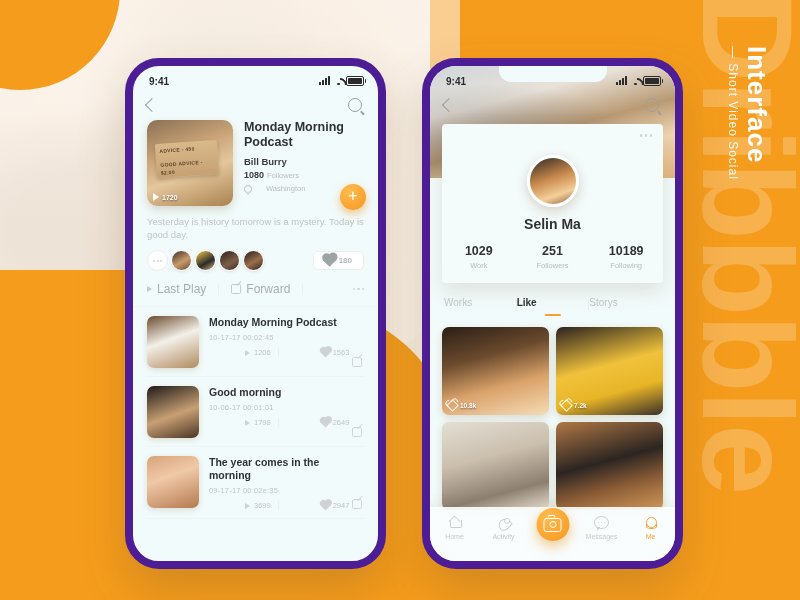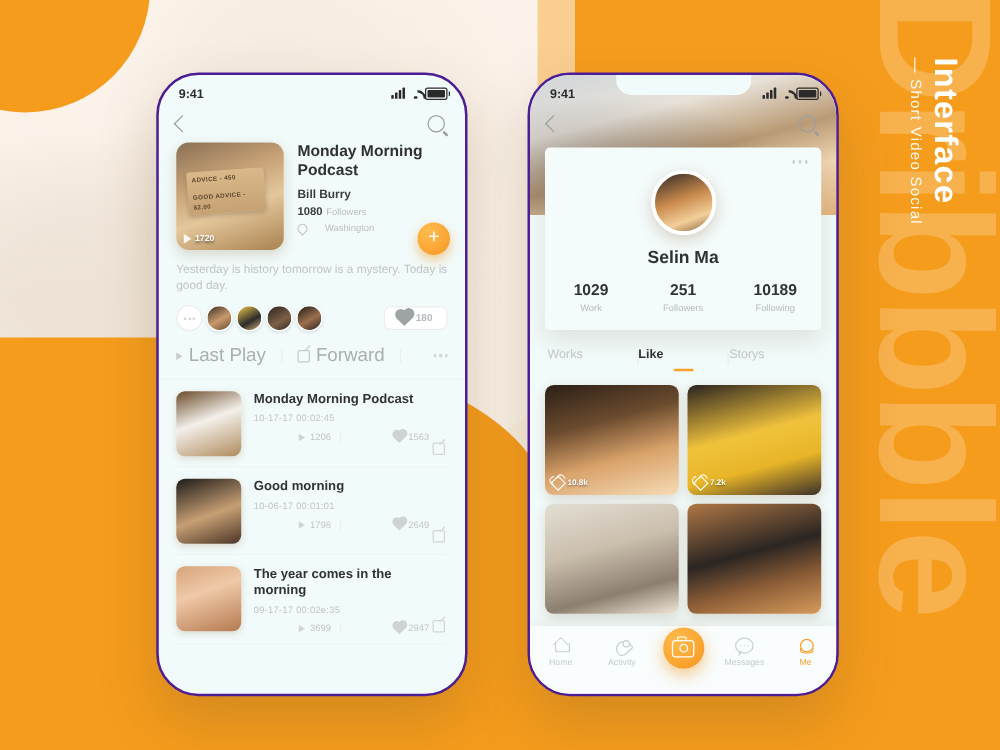--- a/index.html
+++ b/index.html
@@ -97,21 +97,21 @@
     font-size:12px;
     letter-spacing:1px;
   }
 
   
   .phone{
     position:absolute;
     width:245px; height:495px;
     background:#f2fbfb;
     border-radius:34px;
-    border:2px solid #4c1d95;
+    border:8px solid #4c1d95;
     box-shadow: 0 22px 44px rgba(120,90,40,.26);
     overflow:hidden;
   }
   #phone-left { left:125px; top:58px; }
   #phone-right{ left:422px; top:58px; }
 
   .notch{
     position:absolute;
     left:50%; top:0;
     transform:translateX(-50%);
@@ -277,21 +277,21 @@
   .heart:after{ left:4.5px; top:0;}
   .like-count{ font-size:8px;color:#b6babc;font-weight:600; }
 
   .actions-row{
     display:flex; align-items:center;
     padding:11px 14px 10px 14px;
     border-bottom:1px solid #eef5f5;
   }
   .act{
     display:flex;align-items:center;gap:5px;
-    font-size:15px;color:#a9aeb0; cursor:pointer;
+    font-size:12px;color:#a9aeb0; cursor:pointer;
     padding-right:12px;
   }
   .act .tri-sm{
     width:0;height:0;border-left:5px solid #c6cacc;
     border-top:3.5px solid transparent;border-bottom:3.5px solid transparent;
   }
   .share-ic{
     width:8px;height:8px;border:1.3px solid #c6cacc;border-radius:1.5px;position:relative;
   }
   .share-ic:after{
@@ -348,21 +348,21 @@
     background:radial-gradient(ellipse at 25% 70%, rgba(60,60,70,.35), transparent 55%);
   }
   .rp-top{ position:relative; z-index:5; }
   .rp-top .statusbar{ color:#2b2b2b; }
 
   .profile-card{
     position:relative; z-index:6;
     margin:8px 12px 0 12px;
     background:#f4fbfb;
     border-radius:4px;
-    padding:16px 0 13px 0;
+    padding:29px 0 13px 0;
     box-shadow:0 8px 20px rgba(130,110,80,.18);
     text-align:center;
   }
   .card-dots{ position:absolute;right:11px;top:10px;display:flex;gap:2.5px;cursor:pointer;}
   .card-dots i{width:2.5px;height:2.5px;border-radius:50%;background:#cdd2d4;display:block;}
   .prof-av{
     width:46px;height:46px;border-radius:50%;
     margin:2px auto 0 auto;
     border:3px solid #fff;
     background:linear-gradient(160deg,#2f2723 0%,#c98a4d 45%,#f3cf9a 75%,#8a5f38 100%);

